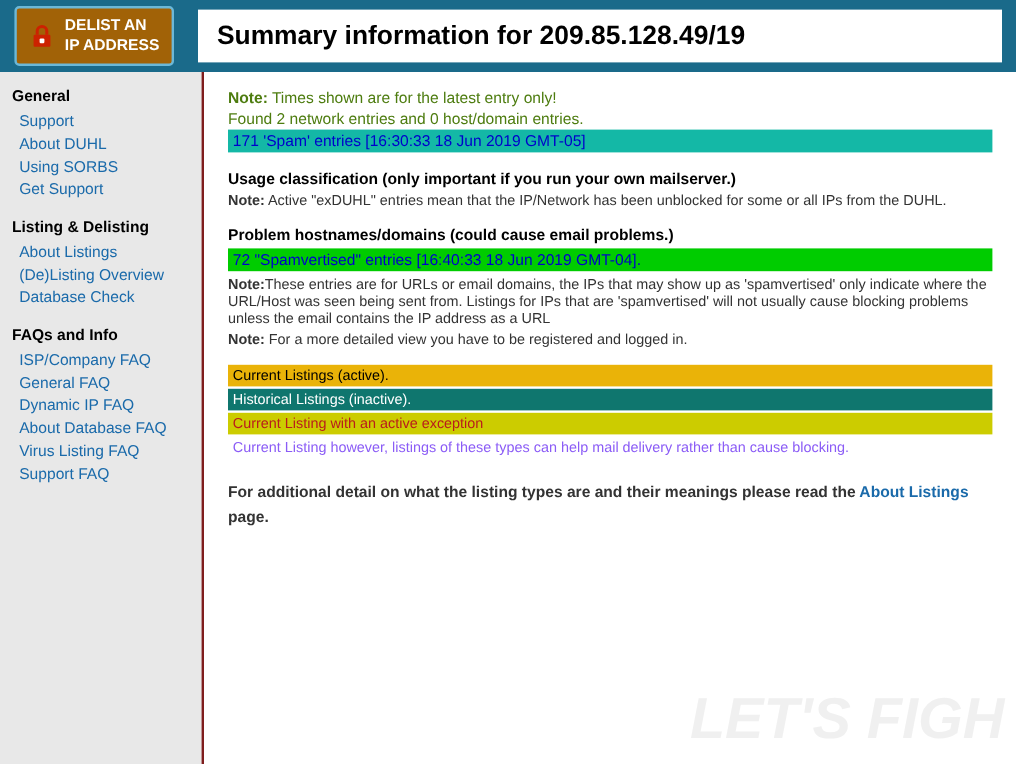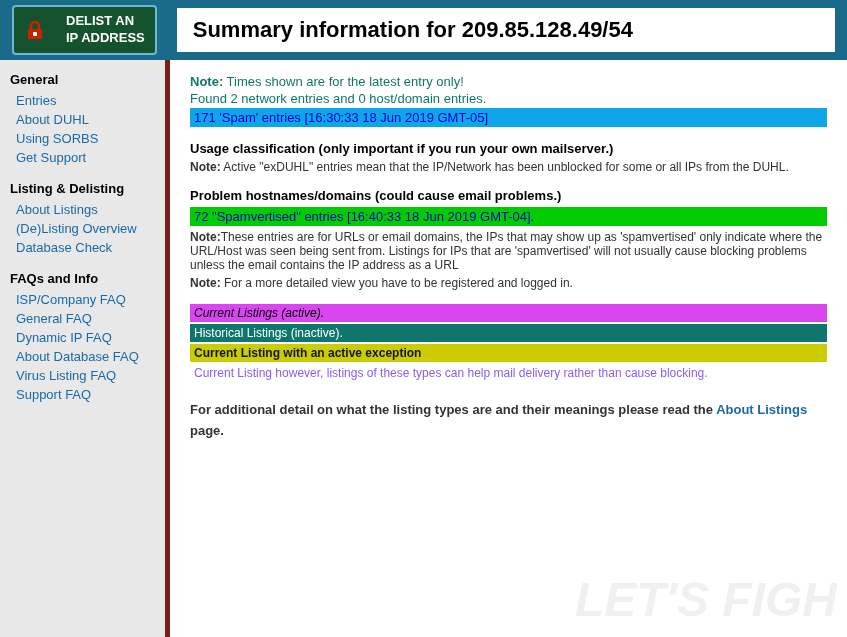--- a/index.html
+++ b/index.html
@@ -7,27 +7,27 @@
 
     
     #header {
       background: #1a6a8a;
       padding: 8px 12px;
       display: flex;
       align-items: center;
       height: 60px;
     }
     #delist-badge {
-      background: #14532d;
+      background: #a16207;
       border: 2px solid #6cb8d8;
       border-radius: 4px;
       display: flex;
       align-items: center;
       padding: 6px 10px;
-      gap: 20px;
+      gap: 8px;
       cursor: pointer;
     }
     #lock-icon {
       width: 22px;
       height: 22px;
     }
     #delist-text {
       color: #fff;
       font-weight: bold;
       font-size: 13px;
@@ -51,21 +51,21 @@
     #layout {
       display: flex;
       flex: 1;
     }
 
     
     #sidebar {
       width: 170px;
       background: #e8e8e8;
       padding: 12px 10px;
-      border-right: 5px solid #7f1d1d;
+      border-right: 2px solid #7f1d1d;
       flex-shrink: 0;
     }
     .sidebar-section-label {
       font-weight: bold;
       font-size: 13px;
       color: #000;
       margin-top: 14px;
       margin-bottom: 4px;
     }
     .sidebar-section-label:first-child { margin-top: 0; }
@@ -80,35 +80,35 @@
     
     #main {
       flex: 1;
       padding: 14px 20px;
       position: relative;
       overflow: hidden;
     }
 
     .note-line {
       font-size: 13px;
-      color: #0f766e;
+      color: #4d7c0f;
       margin-bottom: 2px;
     }
     .note-line .bold { font-weight: bold; }
 
     .section-heading {
       font-weight: bold;
       font-size: 13px;
       color: #000;
       margin-top: 14px;
       margin-bottom: 4px;
     }
 
     .highlight-red {
-      background: #0ea5e9;
+      background: #14b8a6;
       color: #0000cc;
       font-size: 13px;
       padding: 2px 4px;
       display: block;
       width: 100%;
     }
     .highlight-green {
       background: #00cc00;
       color: #0000cc;
       font-size: 13px;
@@ -127,23 +127,23 @@
     .legend-area {
       margin-top: 14px;
     }
     .legend-item {
       display: block;
       padding: 2px 4px;
       font-size: 12px;
       margin-bottom: 2px;
       width: 100%;
     }
-    .legend-red { background: #d946ef; color: #000; font-style: italic; }
+    .legend-red { background: #eab308; color: #000; }
     .legend-green-dark { background: #0f766e; color: #fff; }
-    .legend-yellow { background: #cccc00; color: #0f172a; font-weight: bold; }
+    .legend-yellow { background: #cccc00; color: #b91c1c; }
     .legend-plain { color: #8b5cf6; }
 
     .additional-text {
       margin-top: 18px;
       font-size: 13px;
       color: #333;
       line-height: 1.6;
       font-weight: bold;
     }
     .additional-text a { color: #1a6aaa; }
@@ -171,28 +171,28 @@
     <svg id="lock-icon" viewBox="0 0 22 22" xmlns="http://www.w3.org/2000/svg">
       <rect x="4" y="10" width="14" height="10" rx="1" fill="#cc2200"></rect>
       <path d="M7 10V7a4 4 0 0 1 8 0v3" fill="none" stroke="#cc2200" stroke-width="2.5"></path>
       <rect x="9" y="13" width="4" height="4" rx="1" fill="#fff"></rect>
     </svg>
     <div id="delist-text">
       <span>DELIST AN</span><br>
       <span>IP ADDRESS</span>
     </div>
   </div>
-  <div id="header-title">Summary information for 209.85.128.49/54</div>
+  <div id="header-title">Summary information for 209.85.128.49/19</div>
 </div>
 
 <div id="layout">
 
   <div id="sidebar">
     <div class="sidebar-section-label">General</div>
-    <a class="sidebar-link" href="#">Entries</a>
+    <a class="sidebar-link" href="#">Support</a>
     <a class="sidebar-link" href="#">About DUHL</a>
     <a class="sidebar-link" href="#">Using SORBS</a>
     <a class="sidebar-link" href="#">Get Support</a>
 
     <div class="sidebar-section-label">Listing &amp; Delisting</div>
     <a class="sidebar-link" href="#">About Listings</a>
     <a class="sidebar-link" href="#">(De)Listing Overview</a>
     <a class="sidebar-link" href="#">Database Check</a>
 
     <div class="sidebar-section-label">FAQs and Info</div>

